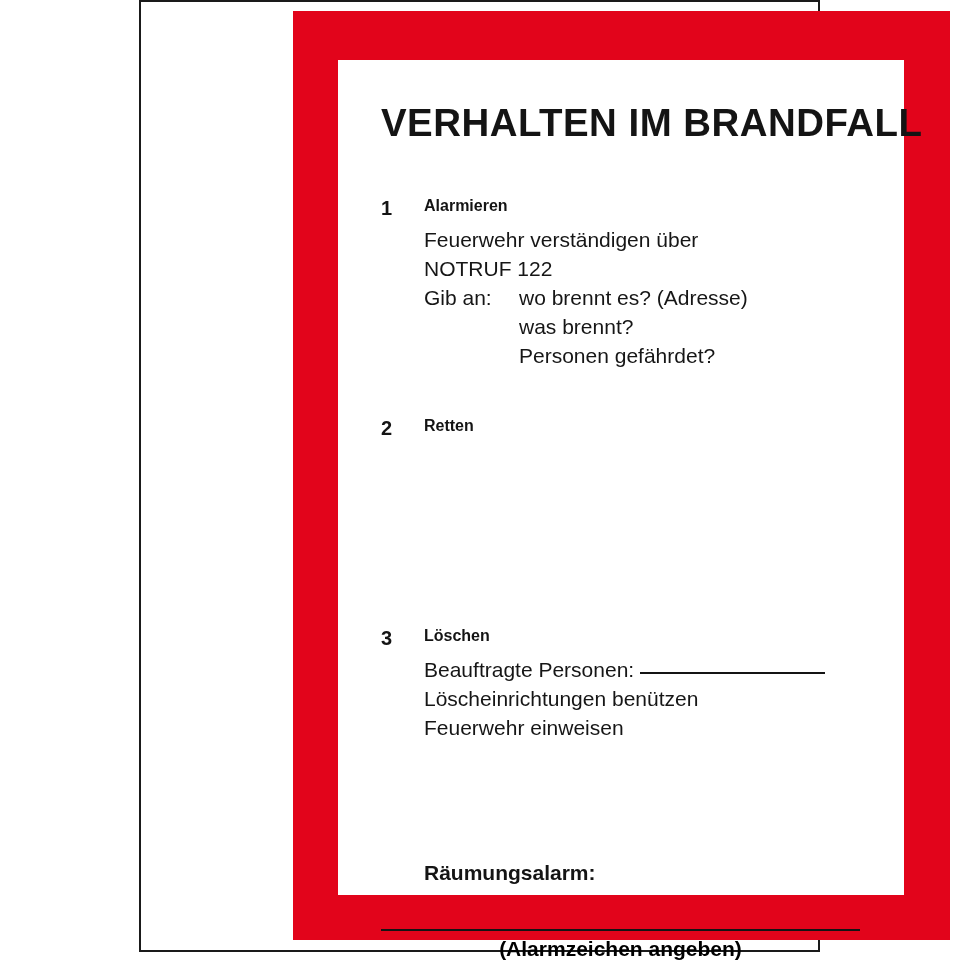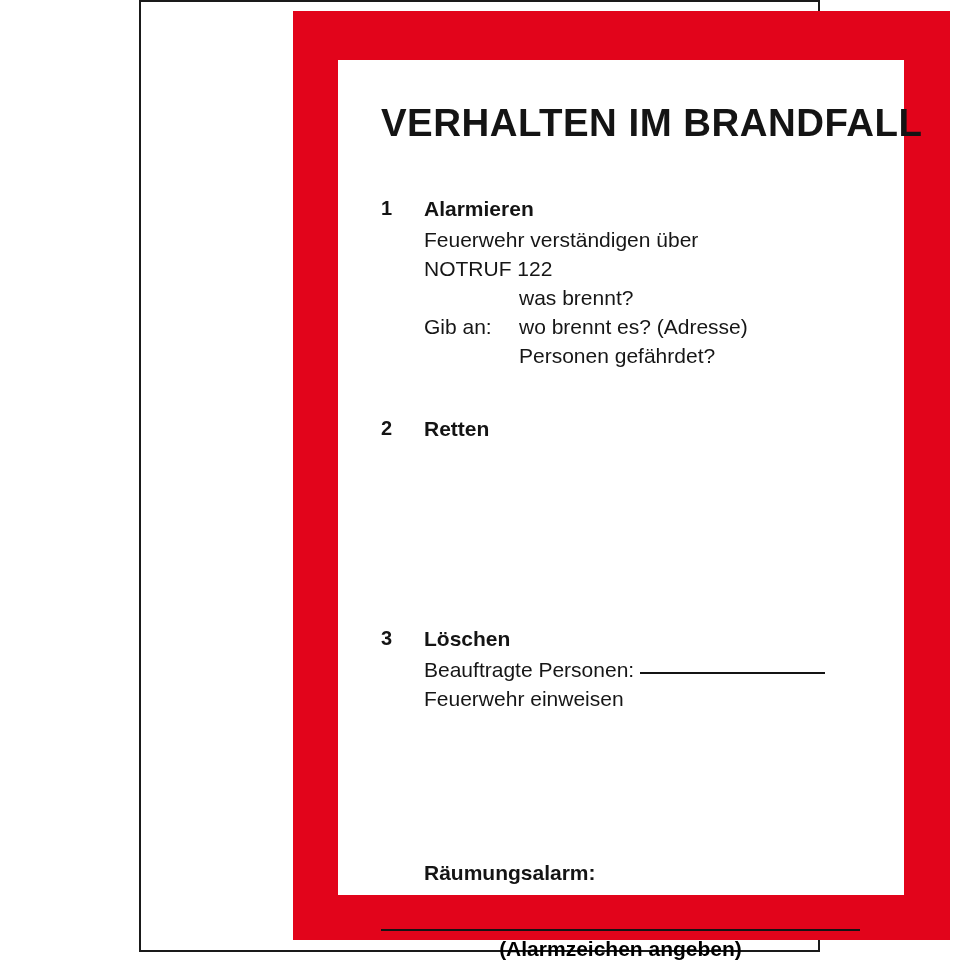--- a/index.html
+++ b/index.html
@@ -93,21 +93,21 @@
     left: 0px;
     top: 0px;
     font-size: 20px;
     font-weight: bold;
     color: #141414;
   }
   .step-title {
     position: absolute;
     left: 43px;
     top: 0px;
-    font-size: 21px;
+    font-size: 16px;
     font-weight: bold;
     color: #141414;
   }
 
   .step-body {
     margin-left: 43px;
   }
   .line {
     font-size: 21px;
     line-height: 29px;
@@ -189,25 +189,25 @@
           <div id="sign-title">VERHALTEN IM BRANDFALL</div>
 
           <div class="step" id="step1">
             <div class="step-head">
               <span class="step-num">1</span>
               <span class="step-title">Alarmieren</span>
             </div>
             <div class="step-body">
               <div class="line">Feuerwehr verständigen über</div>
               <div class="line">NOTRUF 122</div>
+              <div class="line kv">
+                <span class="kv-key">Gib an:</span><span class="kv-val">wo brennt es? (Adresse)</span>
+              </div>
               <div class="line kv indent">
                 <span class="kv-key"></span><span class="kv-val">was brennt?</span>
-              </div>
-              <div class="line kv">
-                <span class="kv-key">Gib an:</span><span class="kv-val">wo brennt es? (Adresse)</span>
               </div>
               <div class="line kv indent">
                 <span class="kv-key"></span><span class="kv-val">Personen gefährdet?</span>
               </div>
             </div>
           </div>
 
           <div class="step" id="step2">
             <div class="step-head">
               <span class="step-num">2</span>
@@ -217,20 +217,21 @@
 
           <div class="step" id="step3">
             <div class="step-head">
               <span class="step-num">3</span>
               <span class="step-title">Löschen</span>
             </div>
             <div class="step-body">
               <div class="line">
                 <span>Beauftragte Personen:</span><span class="fill-rule beauftragte"></span>
               </div>
+              <div class="line">Löscheinrichtungen benützen</div>
               <div class="line">Feuerwehr einweisen</div>
             </div>
           </div>
 
           <div id="evac-block">
             <div id="evac-label">Räumungsalarm:</div>
             <div id="evac-rule"></div>
             <div id="evac-caption">(Alarmzeichen angeben)</div>
           </div>
 

